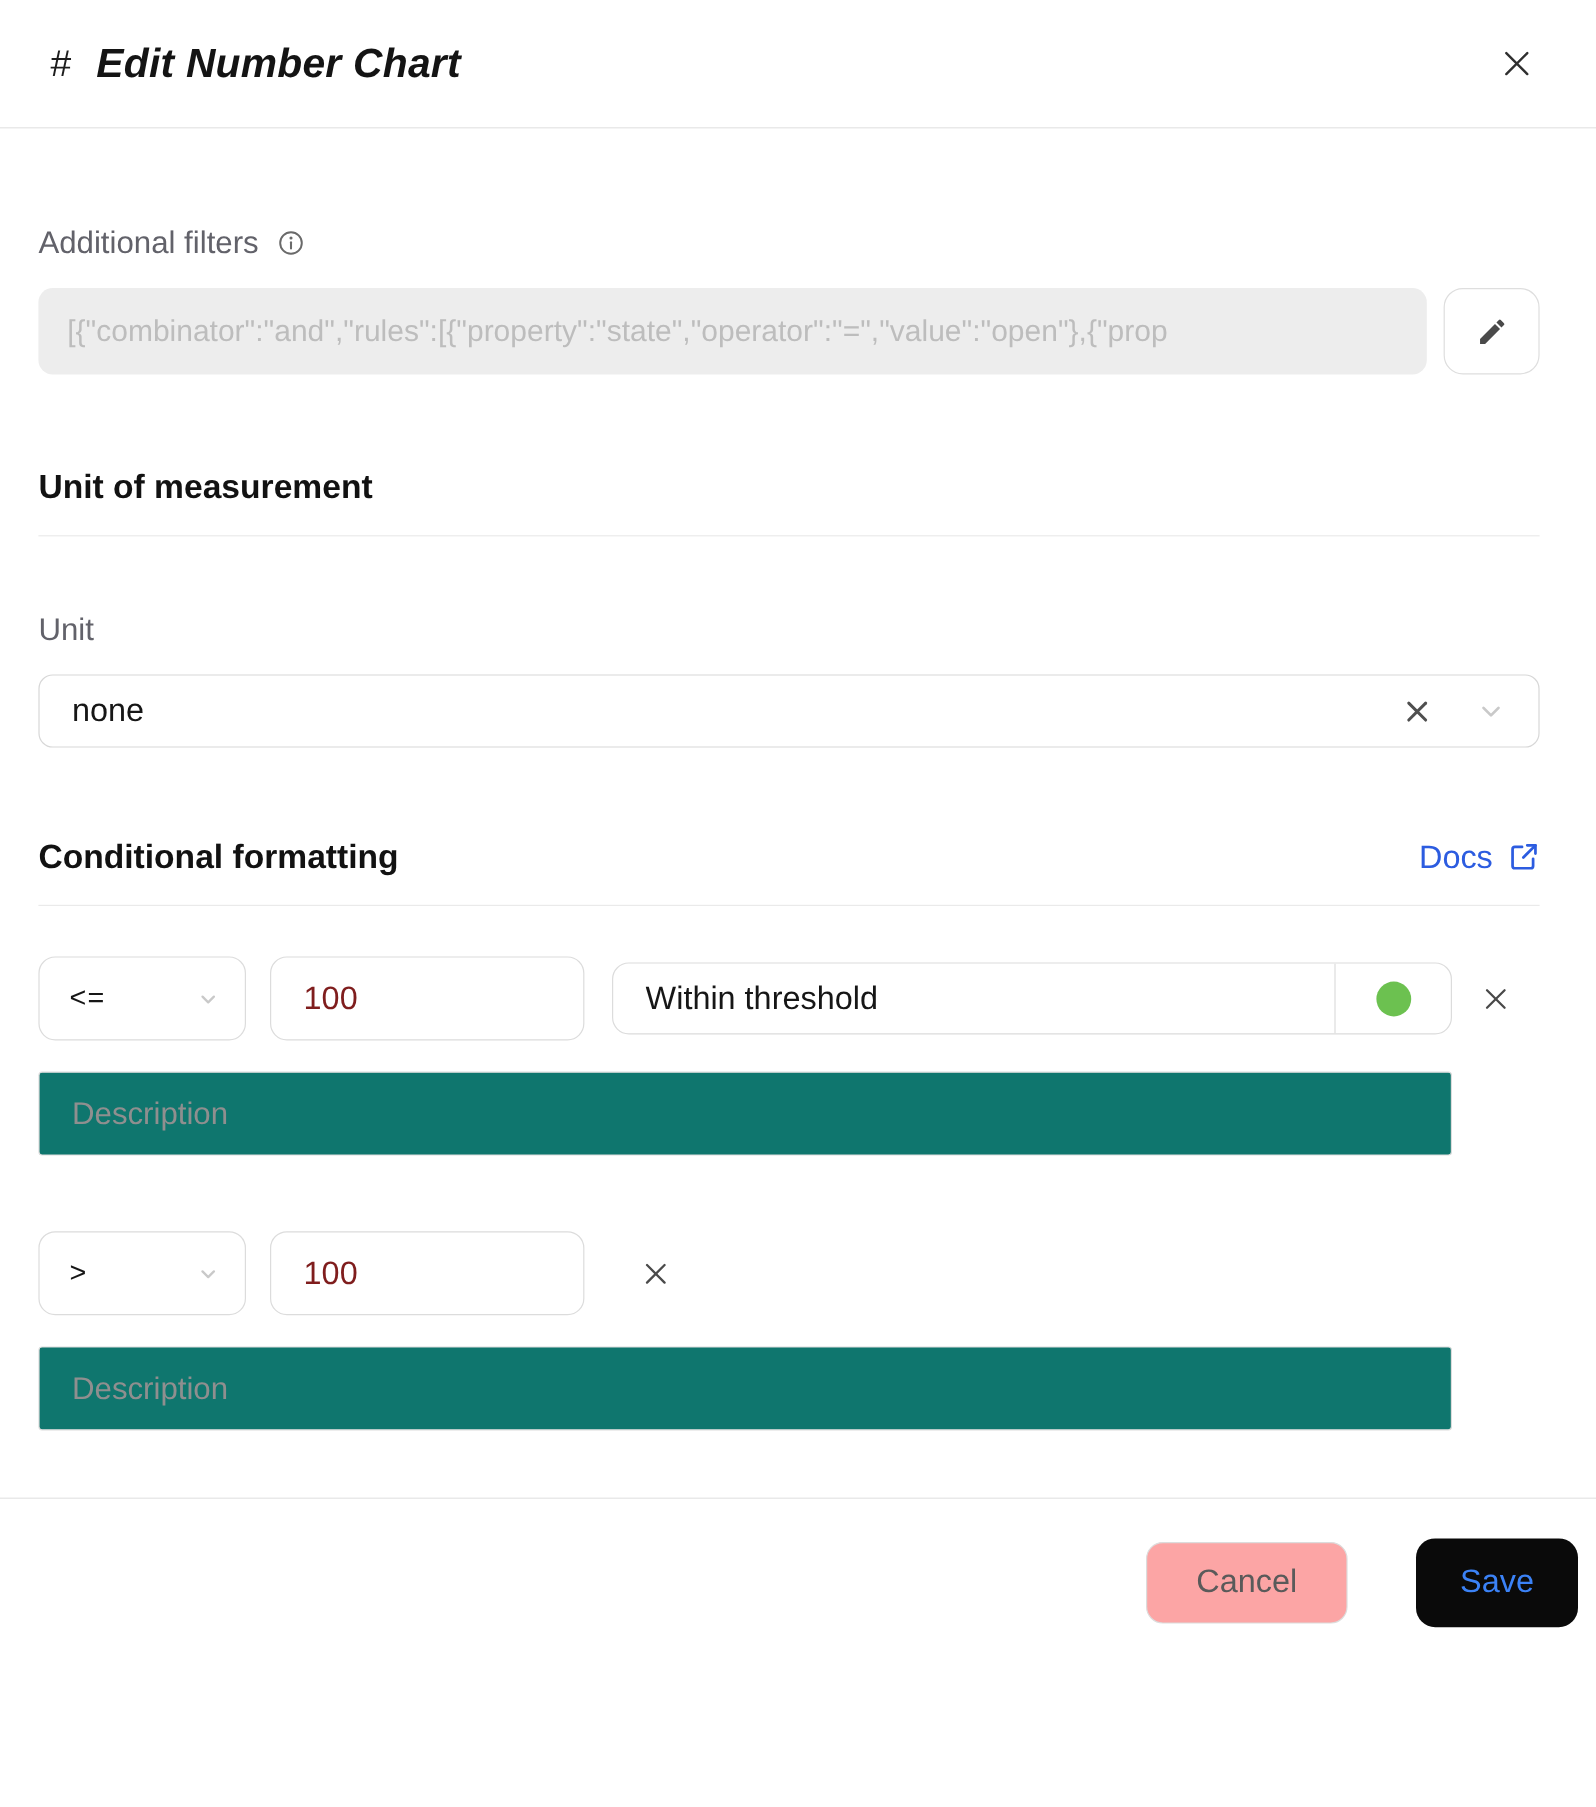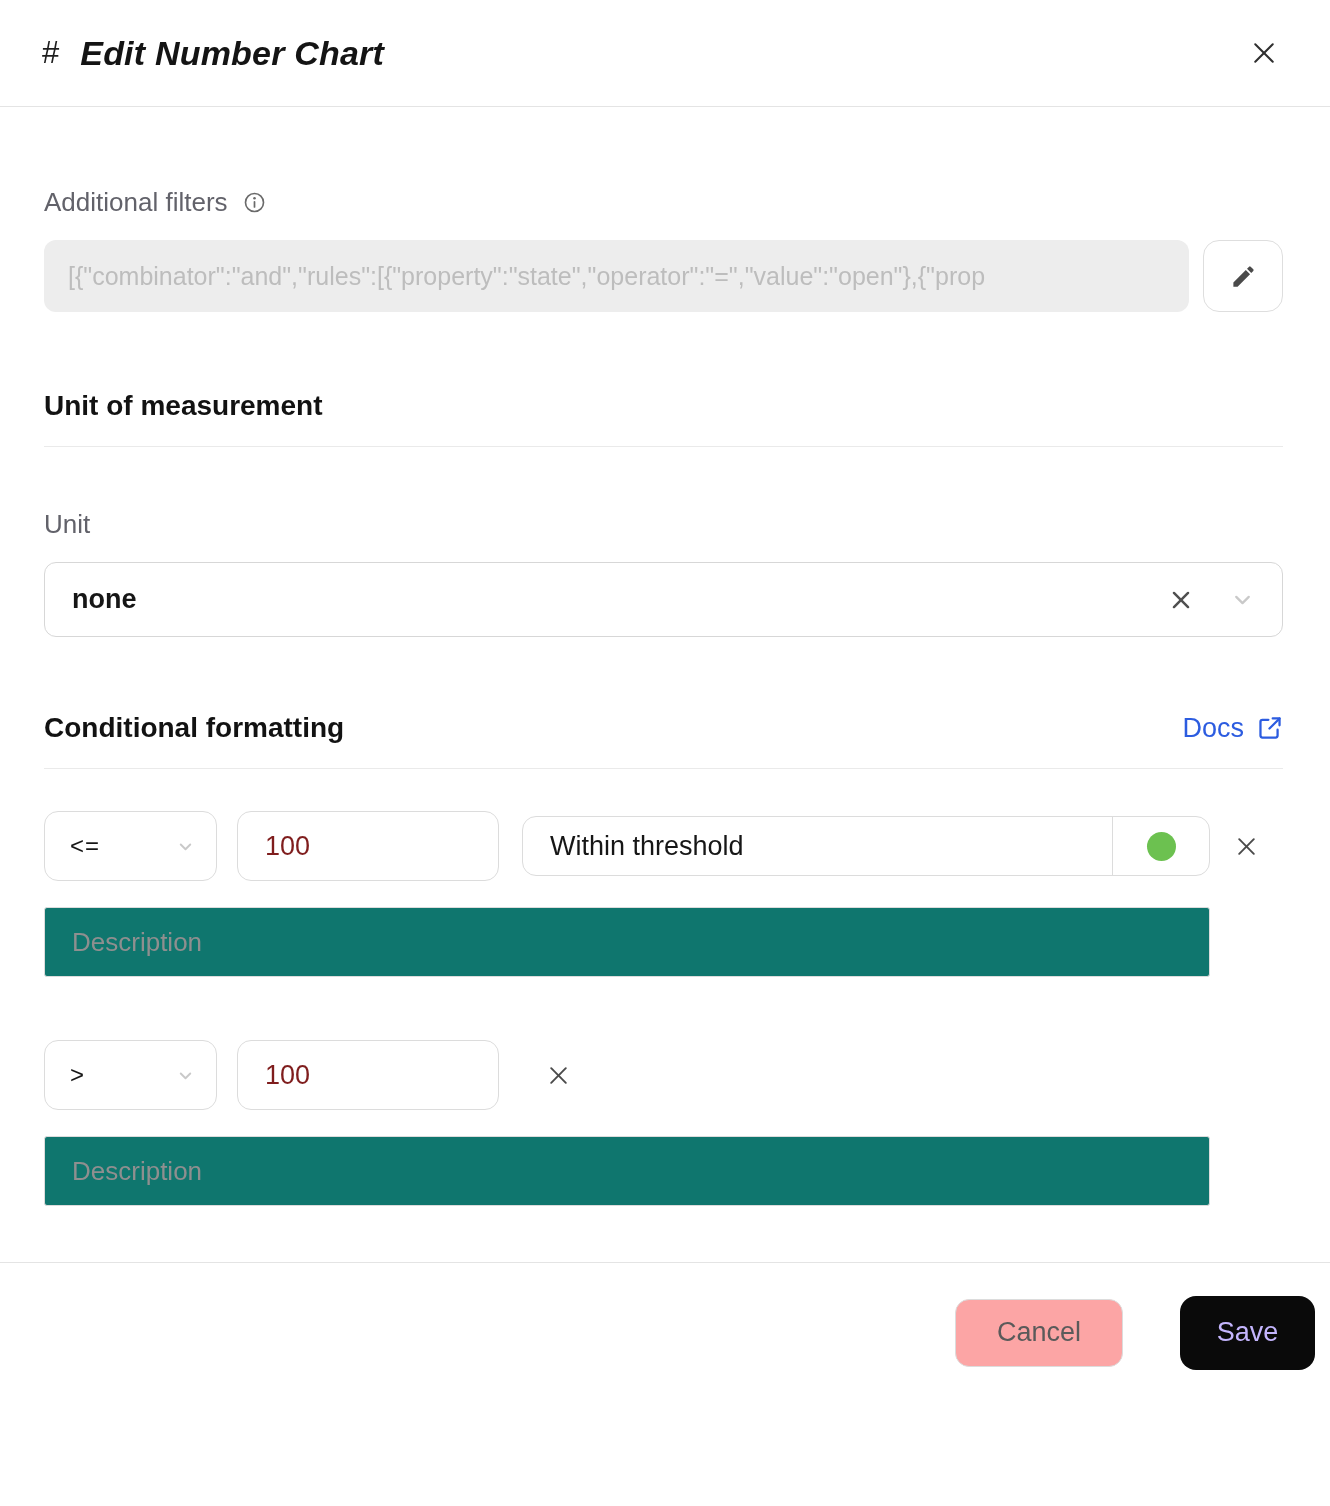--- a/index.html
+++ b/index.html
@@ -18,21 +18,21 @@
   .modal-header {
     display: flex; align-items: center;
     height: 107px; padding: 0 44px 0 42px;
     border-bottom: 1px solid #e4e4e4;
   }
   .hash-glyph { font-size: 31px; font-weight: 500; color: #1d1d1d; margin-right: 21px; }
   .modal-title { font-size: 34px; font-weight: 700; margin: 0; color: #141414; letter-spacing: .2px; font-style: italic; }
   .close-btn { margin-left: auto; display: flex; align-items: center; justify-content: center; width: 44px; height: 44px; }
 
   
-  .content { padding: 0 47px 0 44px; }
+  .content { padding: 0 47px 0 32px; }
 
   .filters-section { margin-top: 80px; }
   .field-label-row { display: flex; align-items: center; gap: 15px; }
   .field-label { font-size: 26px; color: #62626a; }
   .info-wrap { display: flex; align-items: center; }
   .filters-row { margin-top: 22px; display: flex; gap: 14px; align-items: stretch; }
   .filters-input {
     flex: 1; min-width: 0; height: 72px;
     background: #ededed; border: none; border-radius: 12px;
     padding: 0 24px; font-size: 25px; color: #bdbdbd;
@@ -43,24 +43,24 @@
     border: 1px solid #dedede; border-radius: 16px;
     display: flex; align-items: center; justify-content: center;
   }
 
   .section-heading { font-size: 28px; font-weight: 700; color: #121212; margin: 0; }
   .unit-heading { margin-top: 78px; }
   .divider { border: none; border-top: 1px solid #eaeaea; margin: 24px 0 0 0; }
 
   .unit-field { margin-top: 62px; }
   .select-box {
-    margin-top: 22px; height: 75px;
+    margin-top: 22px; height: 61px;
     border: 1.5px solid #d7d7d7; border-radius: 12px;
     display: flex; align-items: center; padding: 0 27px;
-    cursor: pointer; background: #fff; font-weight: bold;
+    cursor: pointer; background: #fff;
   }
   .select-value { font-size: 27px; color: #161616; flex: 1; }
   .clear-wrap { display: flex; align-items: center; margin-right: 36px; cursor: pointer; }
   .chev-wrap { display: flex; align-items: center; }
 
   .heading-row { margin-top: 75px; display: flex; align-items: center; justify-content: space-between; }
   .docs-link { display: inline-flex; align-items: center; gap: 13px; color: #2c5ce0; font-size: 27px; text-decoration: none; cursor: pointer; }
 
   .condition-block { margin-top: 42px; }
   .condition-block + .condition-block { margin-top: 63px; }
@@ -117,21 +117,21 @@
     gap: 57px; padding-right: 15px;
   }
   .cancel-btn {
     width: 168px; height: 68px;
     border: 1.5px solid #dcdcdc; border-radius: 14px;
     background: #fca5a5; color: #5a5a5a; font-size: 27px;
   }
   .save-btn {
     width: 135px; height: 74px;
     border-radius: 16px; background: #0a0a0a;
-    color: #c4b5fd; font-size: 27px;
+    color: #3b82f6; font-size: 27px;
   }
 </style>
 </head>
 <body>
 
 <div class="modal">
 
   <header class="modal-header">
     <span class="hash-glyph">#</span>
     <h1 class="modal-title">Edit Number Chart</h1>

